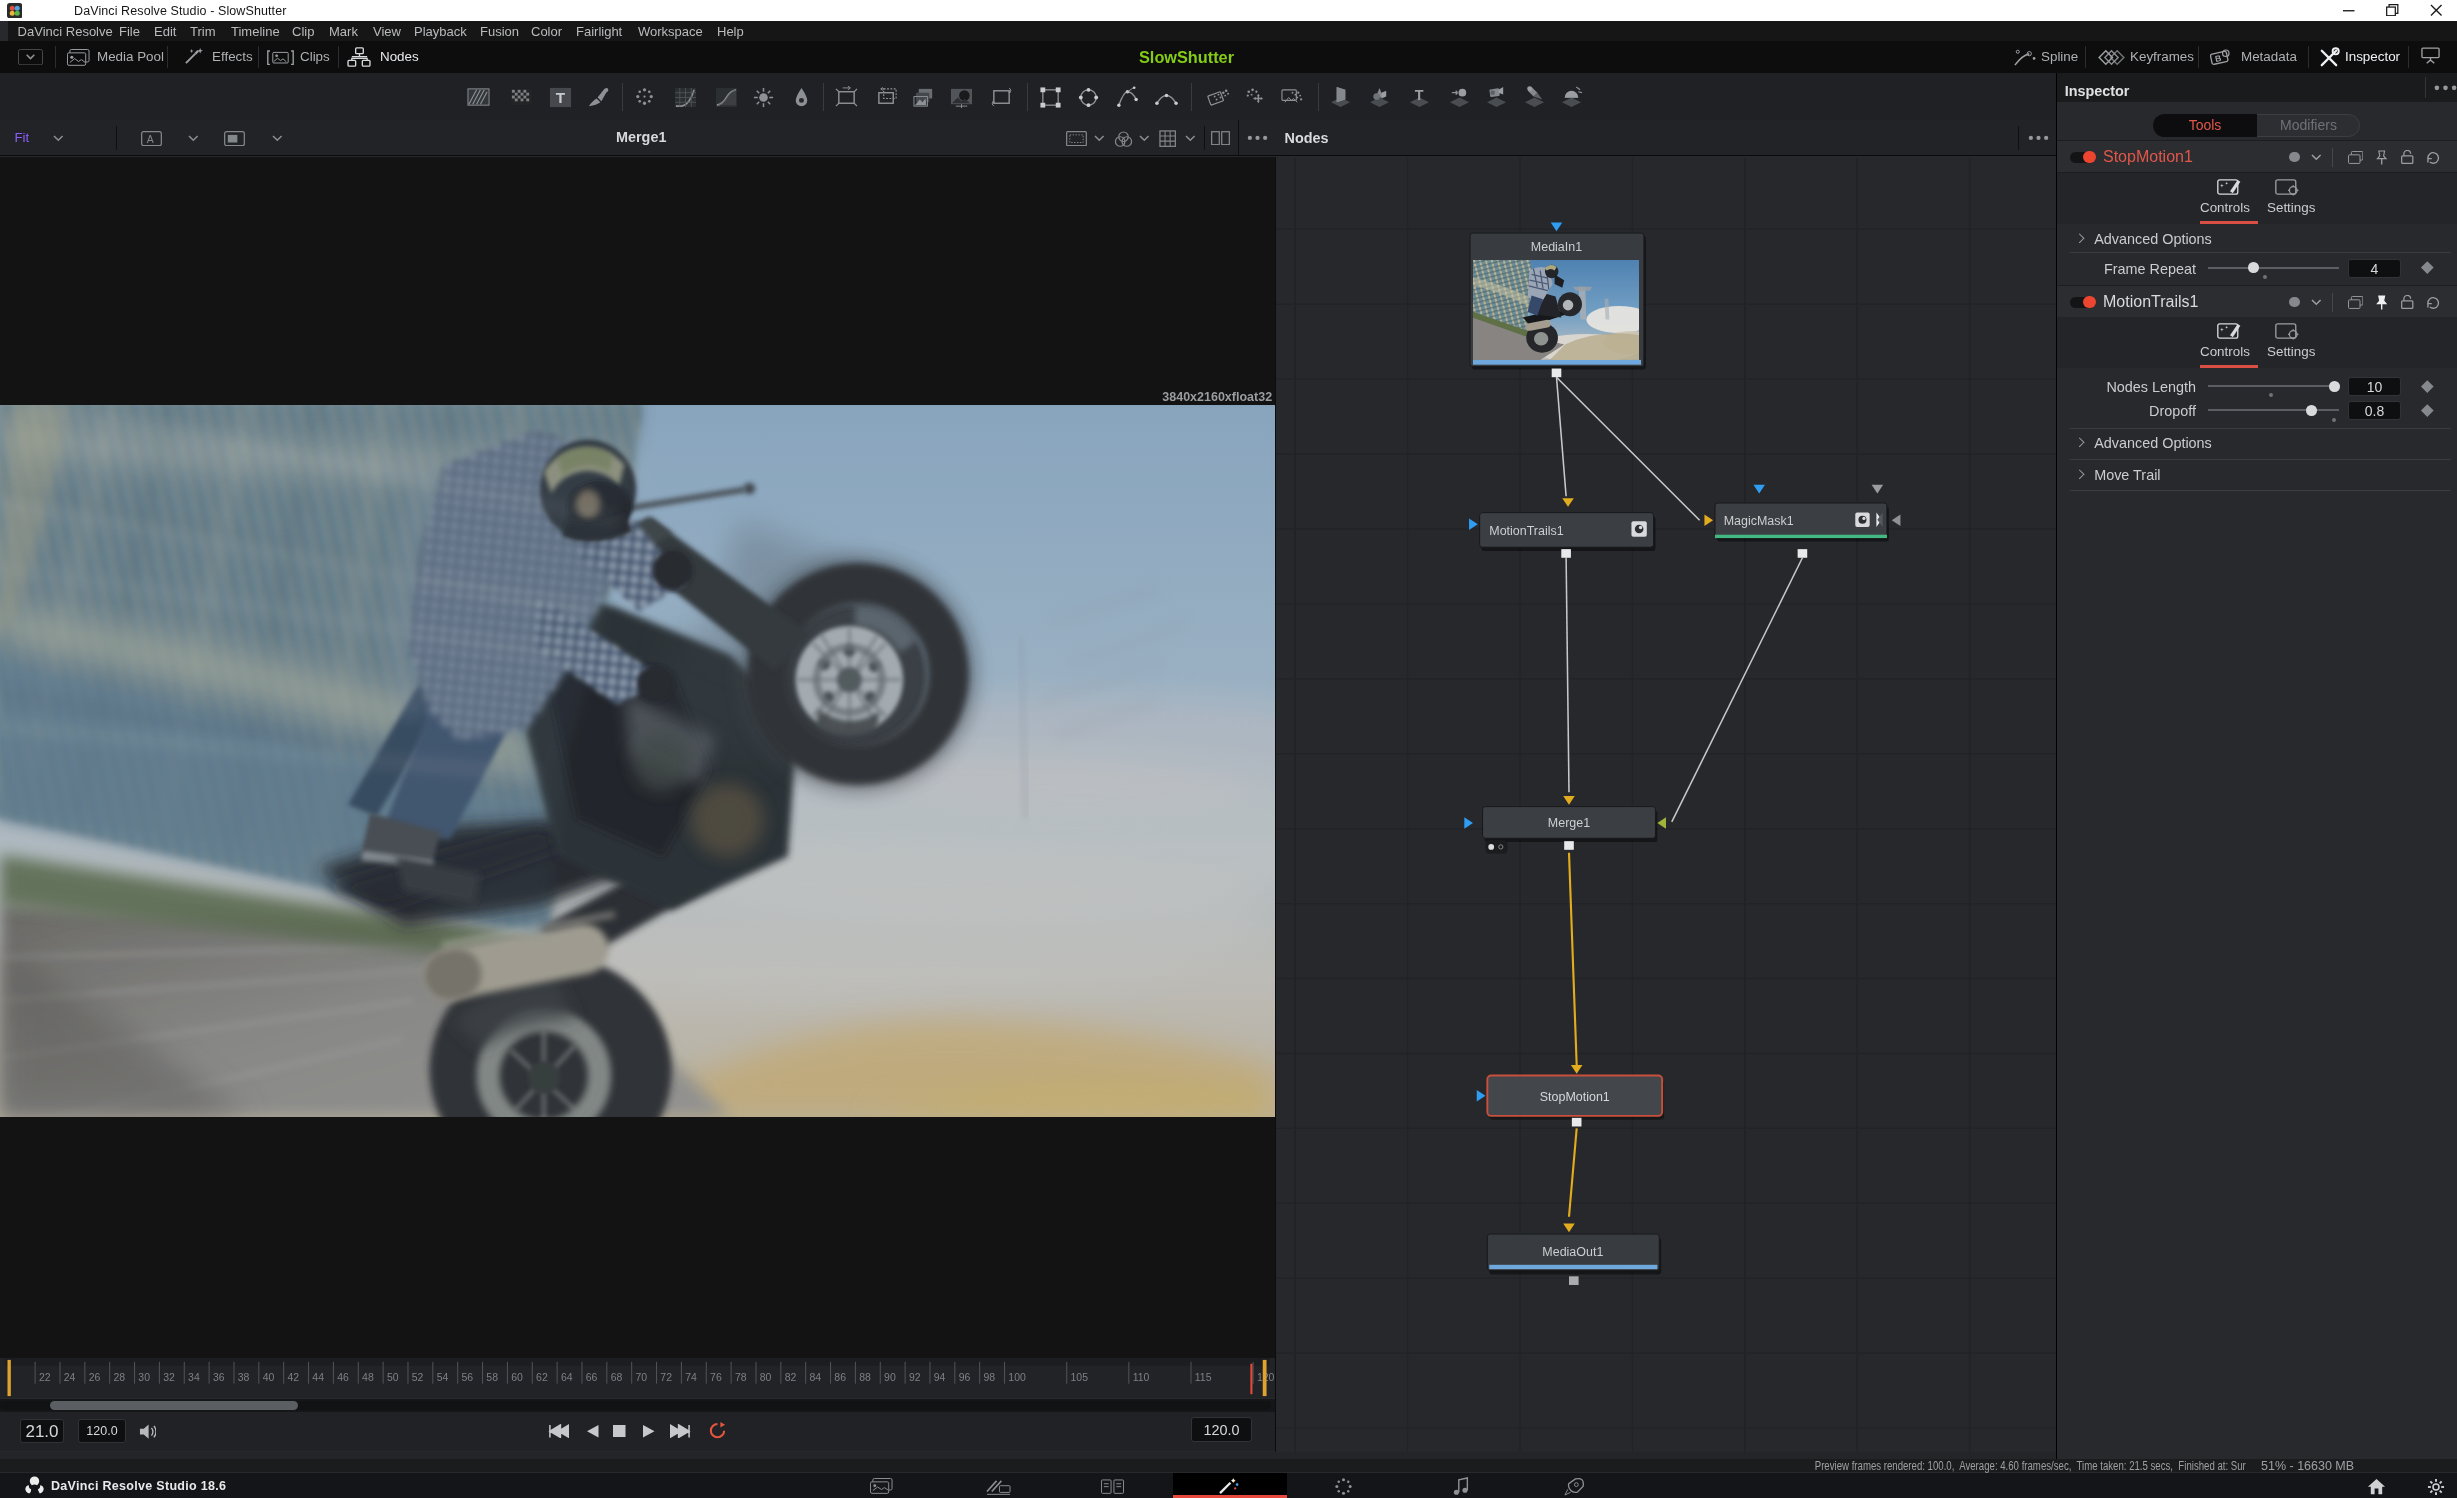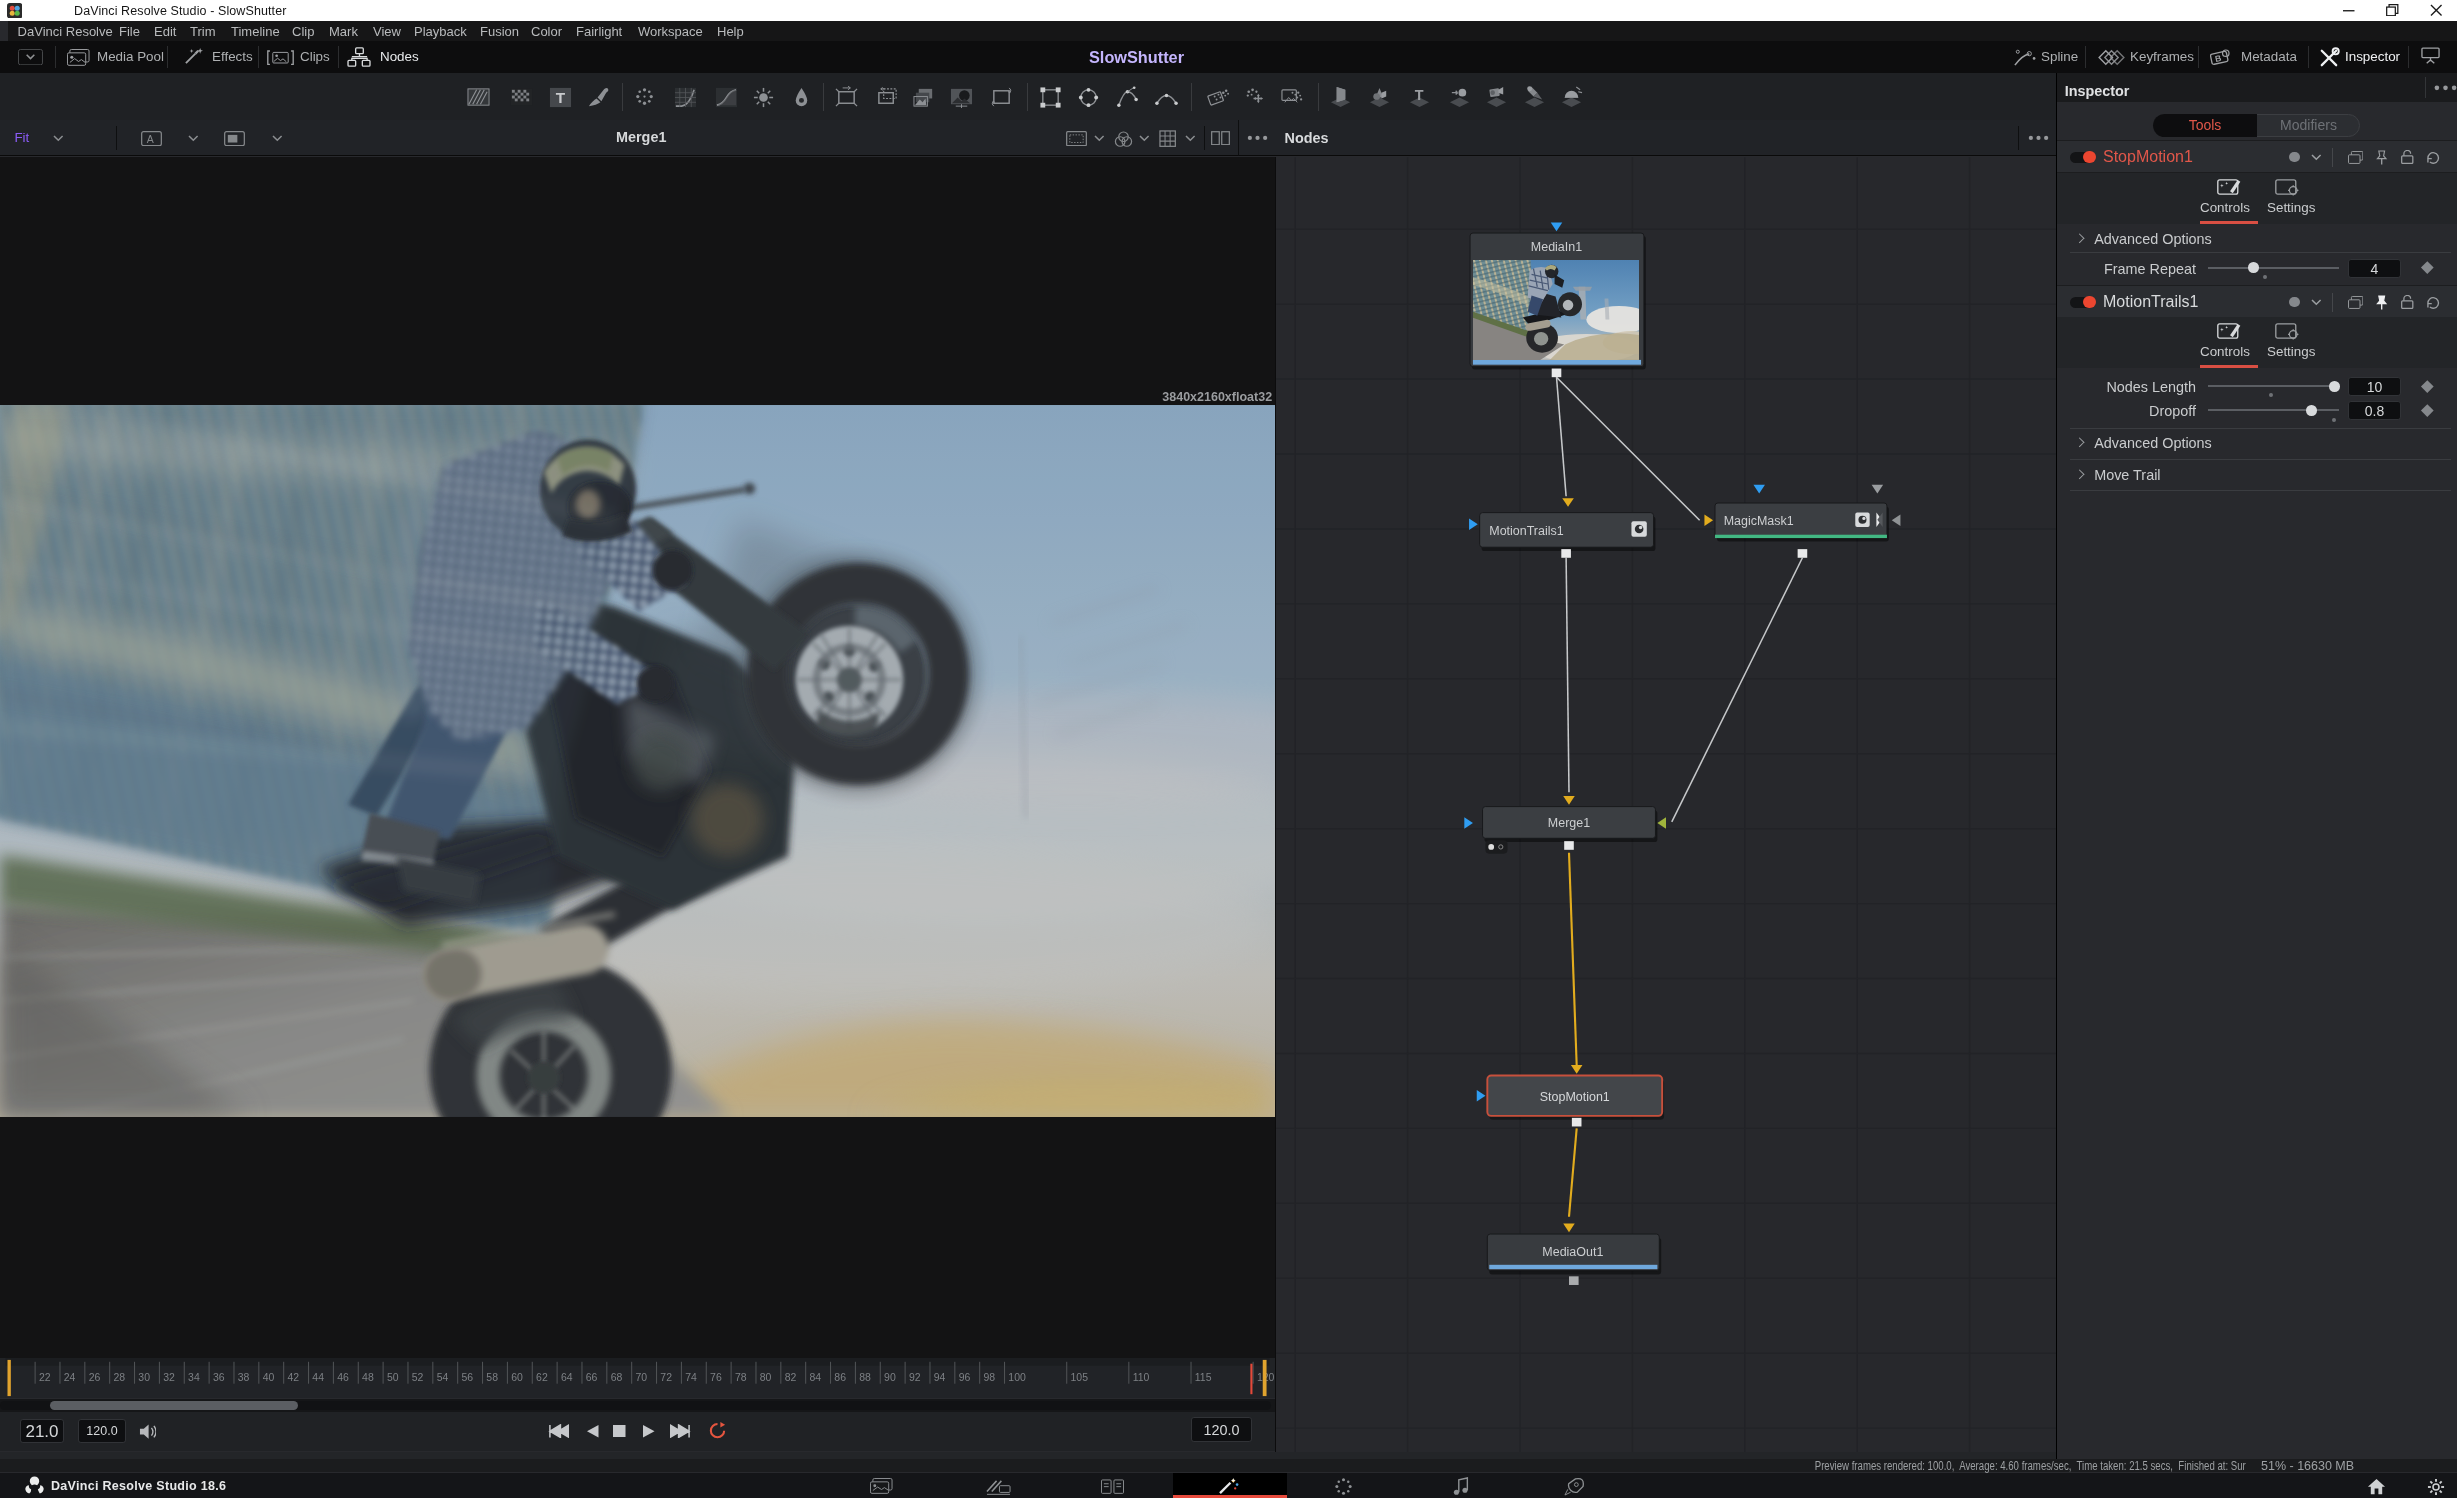--- a/index.html
+++ b/index.html
@@ -100,21 +100,21 @@
     </svg>
 <span class="lbl" style="left:300px">Clips</span>
 <div class="div" style="left:338px"></div>
 <svg class="abs" style="left:347px;top:5.8px" width="24" height="21" viewBox="0 0 25 22">
       <rect x="9" y="1" width="8" height="6" rx="1" fill="none" stroke="#d8dadc" stroke-width="1.4"></rect>
       <rect x="1" y="14" width="8" height="6" rx="1" fill="none" stroke="#d8dadc" stroke-width="1.4"></rect>
       <rect x="16" y="14" width="8" height="6" rx="1" fill="none" stroke="#d8dadc" stroke-width="1.4"></rect>
       <path d="M13,7 V10 M5,14 V12 H21 V14 M13,10 H5 M13,10 H21" stroke="#d8dadc" fill="none" stroke-width="1.4"></path>
     </svg>
 <span class="lbl" style="left:380px;color:#e8eaec">Nodes</span>
-<span class="lbl" style="left:1089px;top:6.7px;font-size:16.3px;font-weight:bold;color:#c4b5fd">SlowShutter</span>
+<span class="lbl" style="left:1139px;top:6.7px;font-size:16.3px;font-weight:bold;color:#84cc16">SlowShutter</span>
 <svg class="abs" style="left:2012px;top:4.8px" width="25" height="23" viewBox="0 0 26 24">
       <path d="M3,20 Q10,10 18,8" fill="none" stroke="#9fa1a4" stroke-width="1.6"></path>
       <circle cx="18" cy="8" r="2.2" fill="none" stroke="#9fa1a4"></circle>
       <circle cx="6" cy="6" r="1.6" fill="none" stroke="#9fa1a4"></circle>
       <circle cx="23" cy="13" r="1.4" fill="#9fa1a4"></circle>
     </svg>
 <span class="lbl" style="left:2041px">Spline</span>
 <div class="div" style="left:2085px"></div>
 <svg class="abs" style="left:2098px;top:6.7px" width="27" height="19" viewBox="0 0 28 20">
       <path d="M8,3 L1,10 L8,17 L15,10 Z" fill="none" stroke="#9fa1a4" stroke-width="1.5"></path>

